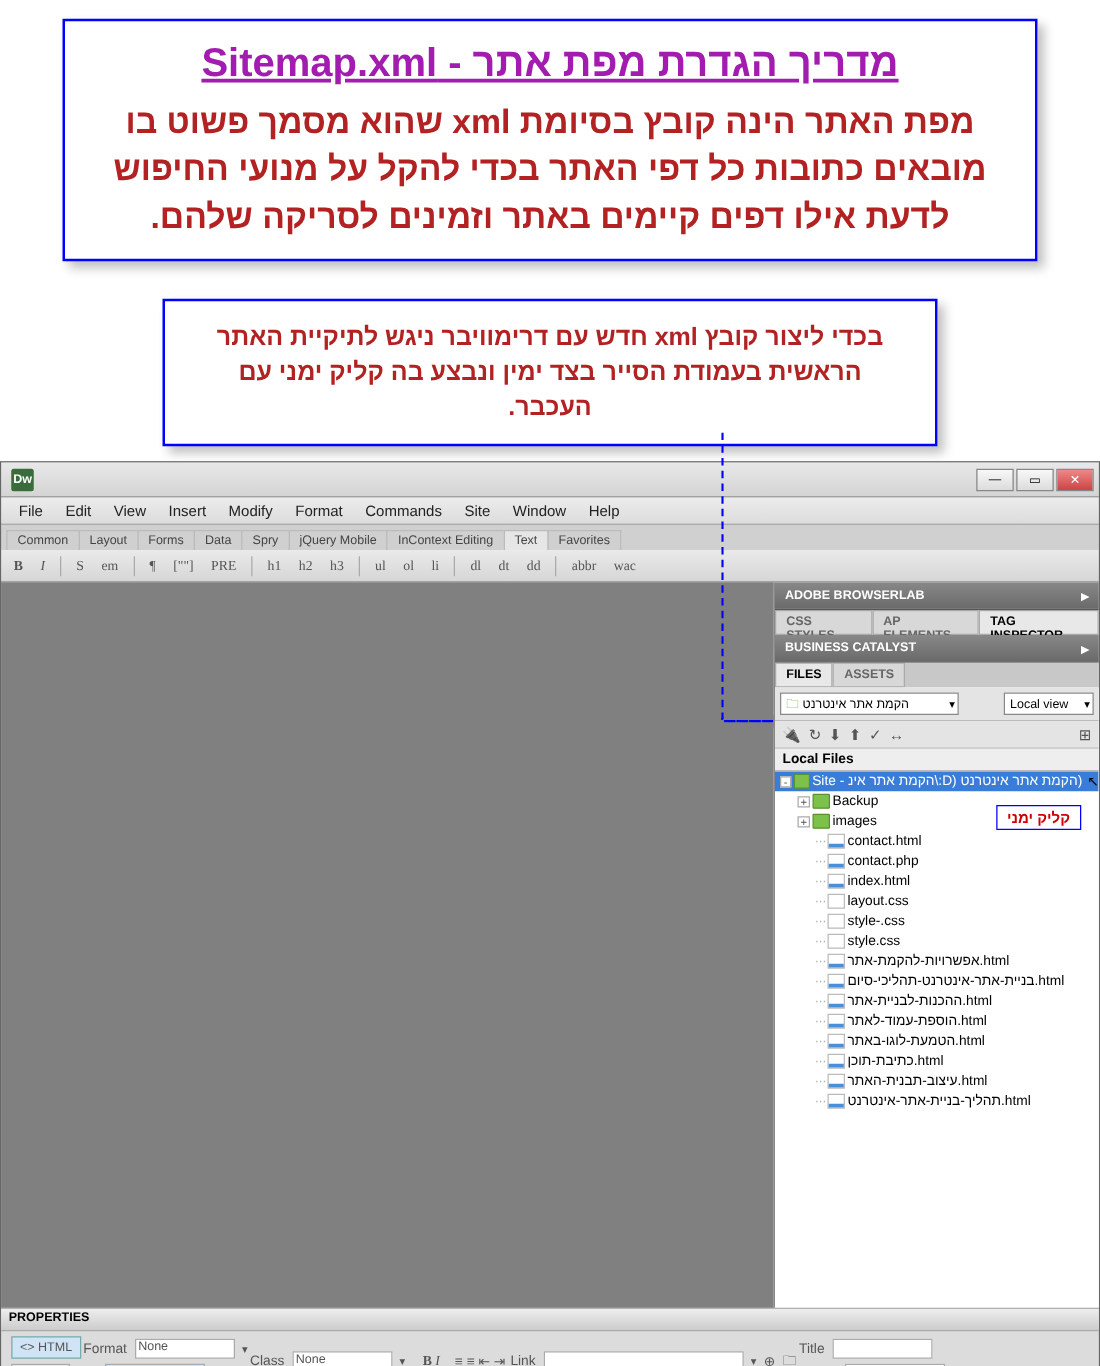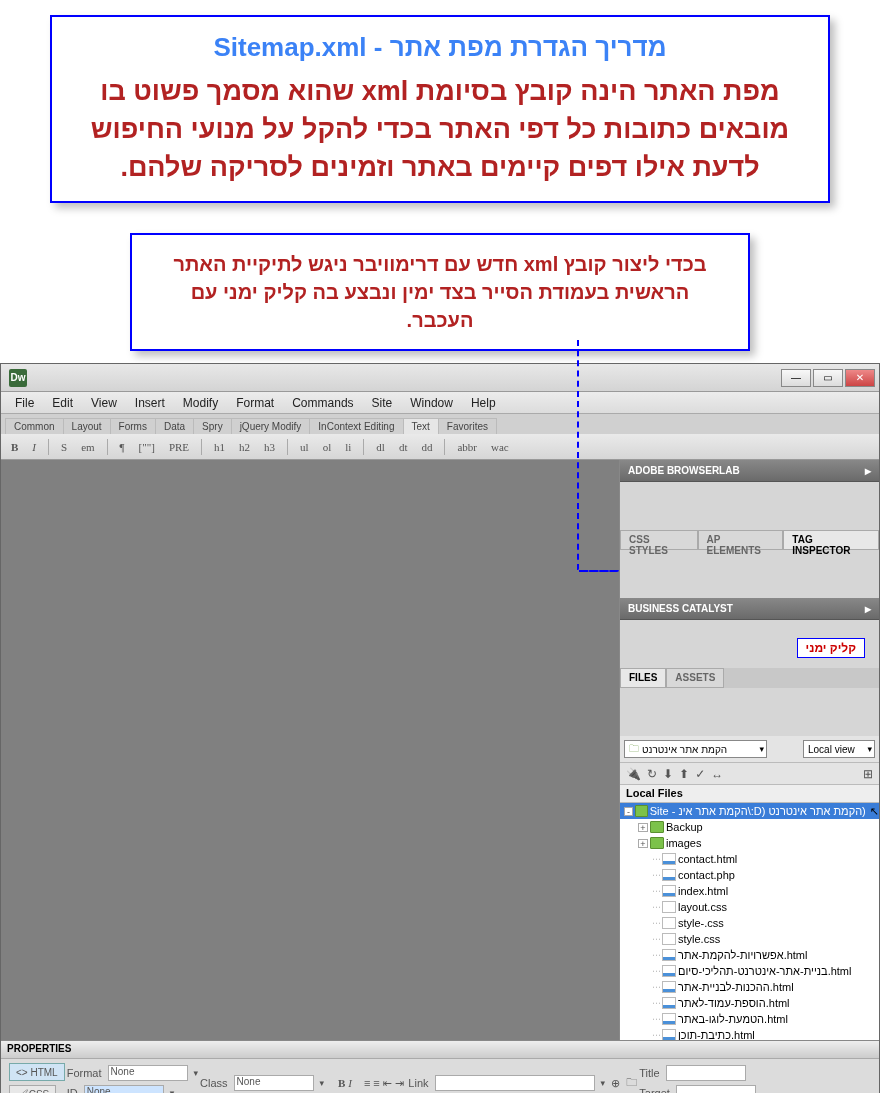--- a/index.html
+++ b/index.html
@@ -1,20 +1,20 @@
 <!DOCTYPE html>
 <html><head>
 <meta charset="utf-8">
 <style>
   * { box-sizing: border-box; margin: 0; padding: 0; }
   body { font-family: Arial, sans-serif; font-size: 11px; background: #fff; width: 880px; }
   
   
   .inst-box { border: 2px solid #0000ff; margin: 15px 50px; padding: 15px 25px; text-align: center; box-shadow: 5px 5px 8px rgba(0,0,0,.25); direction: rtl; }
-  .inst-title { color: #3b82f6; font-size: 26px; font-weight: bold; margin-bottom: 10px; }
+  .inst-title { color: #a21caf; font-size: 32px; font-weight: bold; text-decoration: underline; margin-bottom: 10px; }
   .inst-body { color: #b22222; font-size: 27px; font-weight: bold; line-height: 1.4; }
   .inst2 { margin: 30px 130px 0; }
   .inst2 .inst-body { font-size: 20px; }
 
   
   .app { margin-top: 12px; border: 1px solid #666; background: #b8b8b8; }
   .titlebar { height: 28px; background: linear-gradient(#e8e8e8,#d4d4d4); display:flex; align-items:center; justify-content:space-between; padding: 0 4px; border-bottom:1px solid #999;}
   .titlebar-left { display:flex; align-items:center; gap:6px; padding-left:4px;}
   .dw-logo { width:18px;height:18px;background:#3a6b3a;color:#fff;font-size:10px;font-weight:bold;display:flex;align-items:center;justify-content:center;border-radius:2px;}
   .win-btns { display:flex; gap:2px;}
@@ -118,21 +118,21 @@
       <span class="menu-item">Window</span>
       <span class="menu-item">Help</span>
     </div>
 
   <div class="tab-strip" id="doctabs">
       <span class="tab">Common</span>
       <span class="tab">Layout</span>
       <span class="tab">Forms</span>
       <span class="tab">Data</span>
       <span class="tab">Spry</span>
-      <span class="tab">jQuery Modify</span>
+      <span class="tab">jQuery Mobile</span>
       <span class="tab">InContext Editing</span>
       <span class="tab active">Text</span>
       <span class="tab">Favorites</span>
     </div>
 
   <div class="toolbar" id="toolbar">
       <span class="tb-btn" style="font-weight: bold;">B</span>
       <span class="tb-btn" style="font-style: italic;">I</span>
       <span class="tb-sep"></span>
       <span class="tb-btn">S</span>
@@ -158,21 +158,21 @@
       <span class="tb-btn">wac</span>
     </div>
 
   <div class="workarea">
     <div class="canvas">
       <div class="arrow-path" style="top:-120px; right:40px; width:2px; height:230px;"></div>
       <div class="arrow-path" style="top:110px; right:0px; width:40px; height:2px; border-bottom:2px dashed #0000ff; border-right:none;"></div>
       <div class="arrow-head" style="top:106px; right:-8px;"></div>
     </div>
 
-    <div class="panels" style="position:relative;gap:48px;">
+    <div class="panels" style="position:relative;">
       <div class="panel-hdr">
           <span>ADOBE BROWSERLAB</span>
           <span class="arr">▸</span>
         </div>
       <div class="panel-tabs" id="styletabs">
           <span class="panel-tab">CSS STYLES</span>
           <span class="panel-tab">AP ELEMENTS</span>
           <span class="panel-tab on">TAG INSPECTOR</span>
         </div>
       <div class="panel-hdr">

